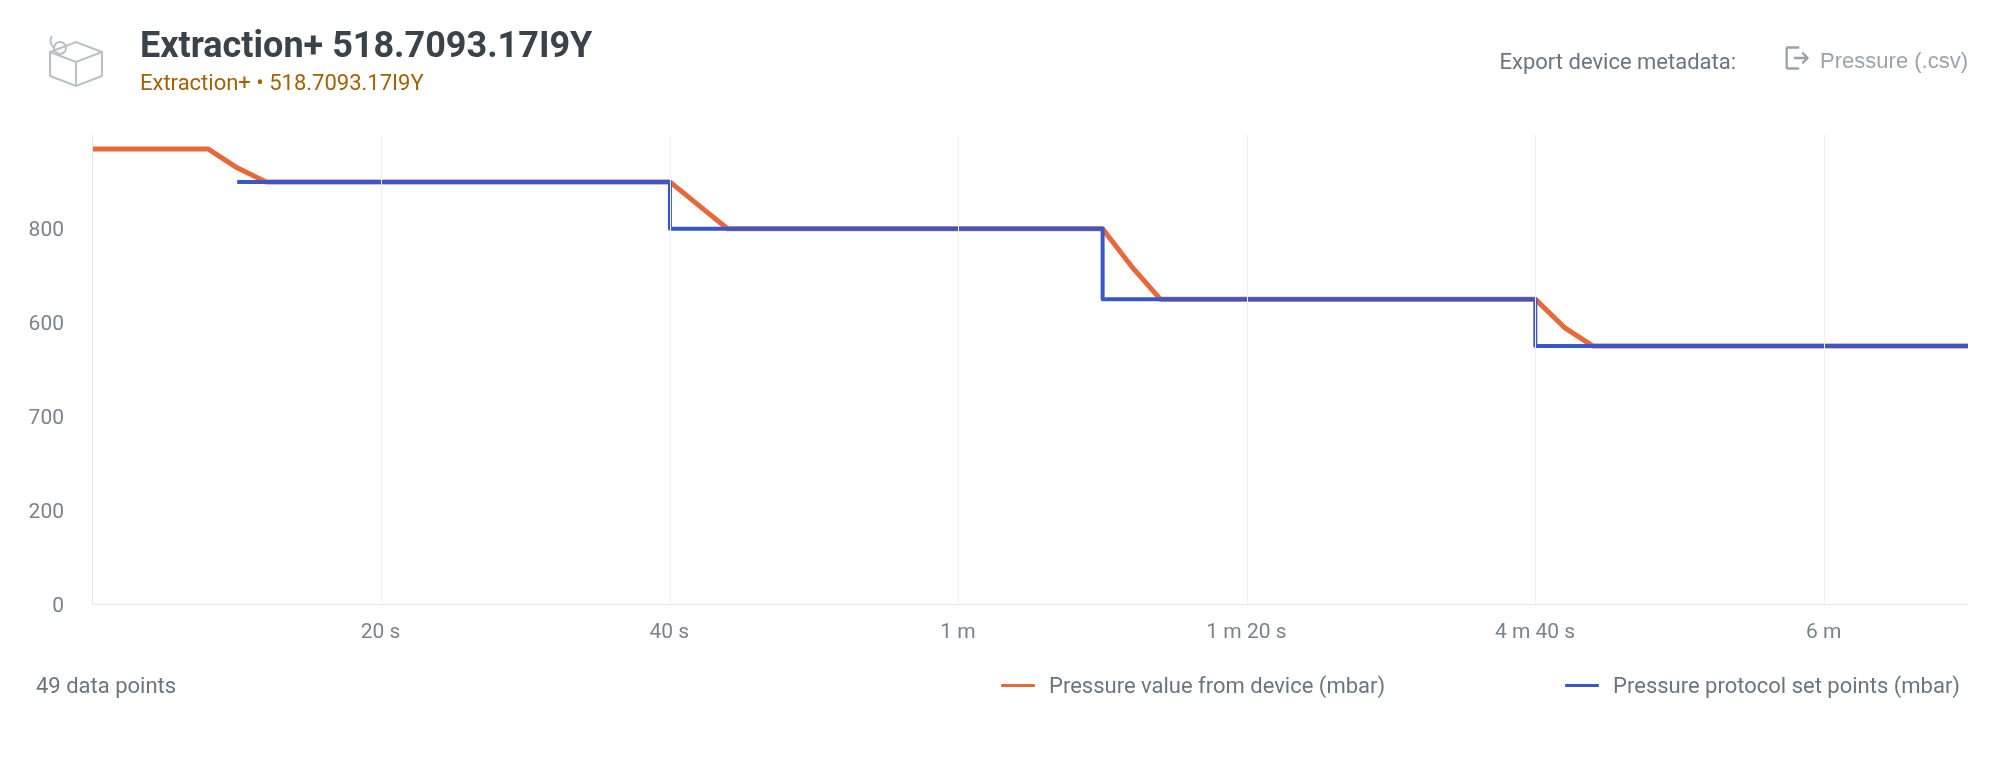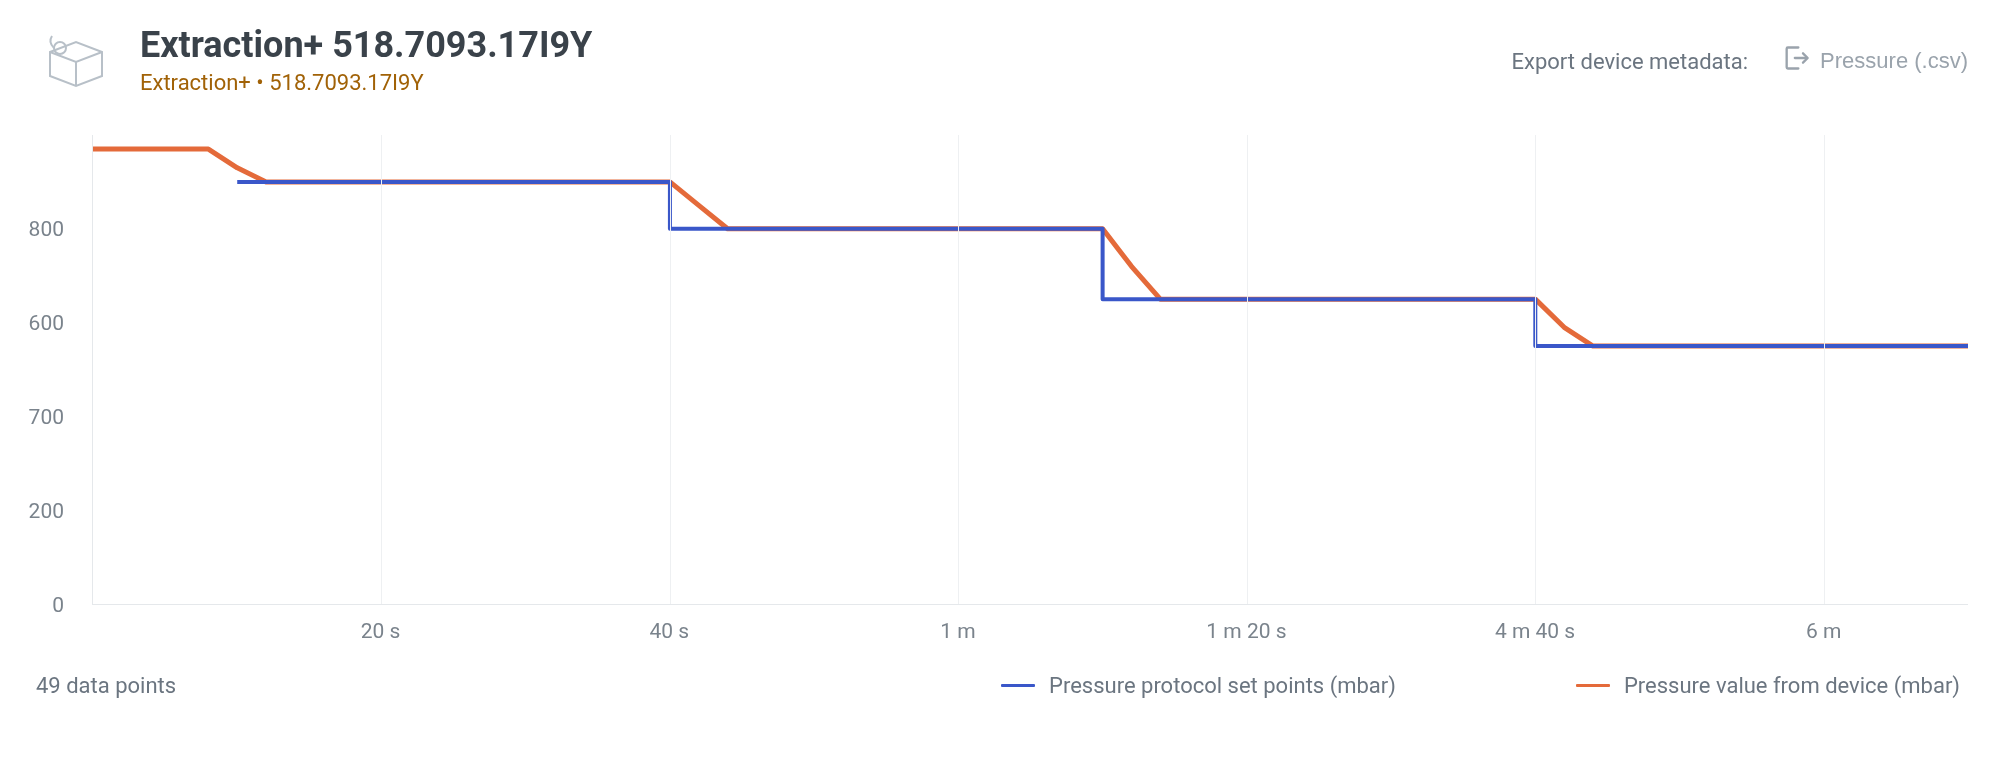--- a/index.html
+++ b/index.html
@@ -37,21 +37,21 @@
       margin-bottom: 4px;
     }
     .title-block .subtitle {
       font-size: 22px;
       color: #a16207;
       font-weight: 400;
     }
     .header-right {
       display: flex;
       align-items: center;
-      gap: 34px;
+      gap: 46px;
       padding-top: 16px;
     }
     .export-label {
       font-size: 22px;
       color: #6b7580;
     }
     .export-button {
       display: flex;
       align-items: center;
       gap: 10px;
@@ -199,22 +199,22 @@
       <div class="x-tick" style="left: 46.1538%;">1 m</div>
       <div class="x-tick" style="left: 61.5385%;">1 m 20 s</div>
       <div class="x-tick" style="left: 76.9231%;">4 m 40 s</div>
       <div class="x-tick" style="left: 92.3077%;">6 m</div>
     </div>
 
   <div class="footer">
     <div class="datapoints-label">49 data points</div>
     <div class="legend">
       <div class="legend-item">
+        <div class="legend-swatch" id="swatch1" style="background: rgb(228, 106, 58);"></div>
+        <span>Pressure value from device (mbar)</span>
+      </div>
+      <div class="legend-item">
         <div class="legend-swatch" id="swatch2" style="background: rgb(58, 87, 201);"></div>
         <span>Pressure protocol set points (mbar)</span>
       </div>
-      <div class="legend-item">
-        <div class="legend-swatch" id="swatch1" style="background: rgb(228, 106, 58);"></div>
-        <span>Pressure value from device (mbar)</span>
-      </div>
     </div>
   </div>
 </div>
 
 </body></html>

